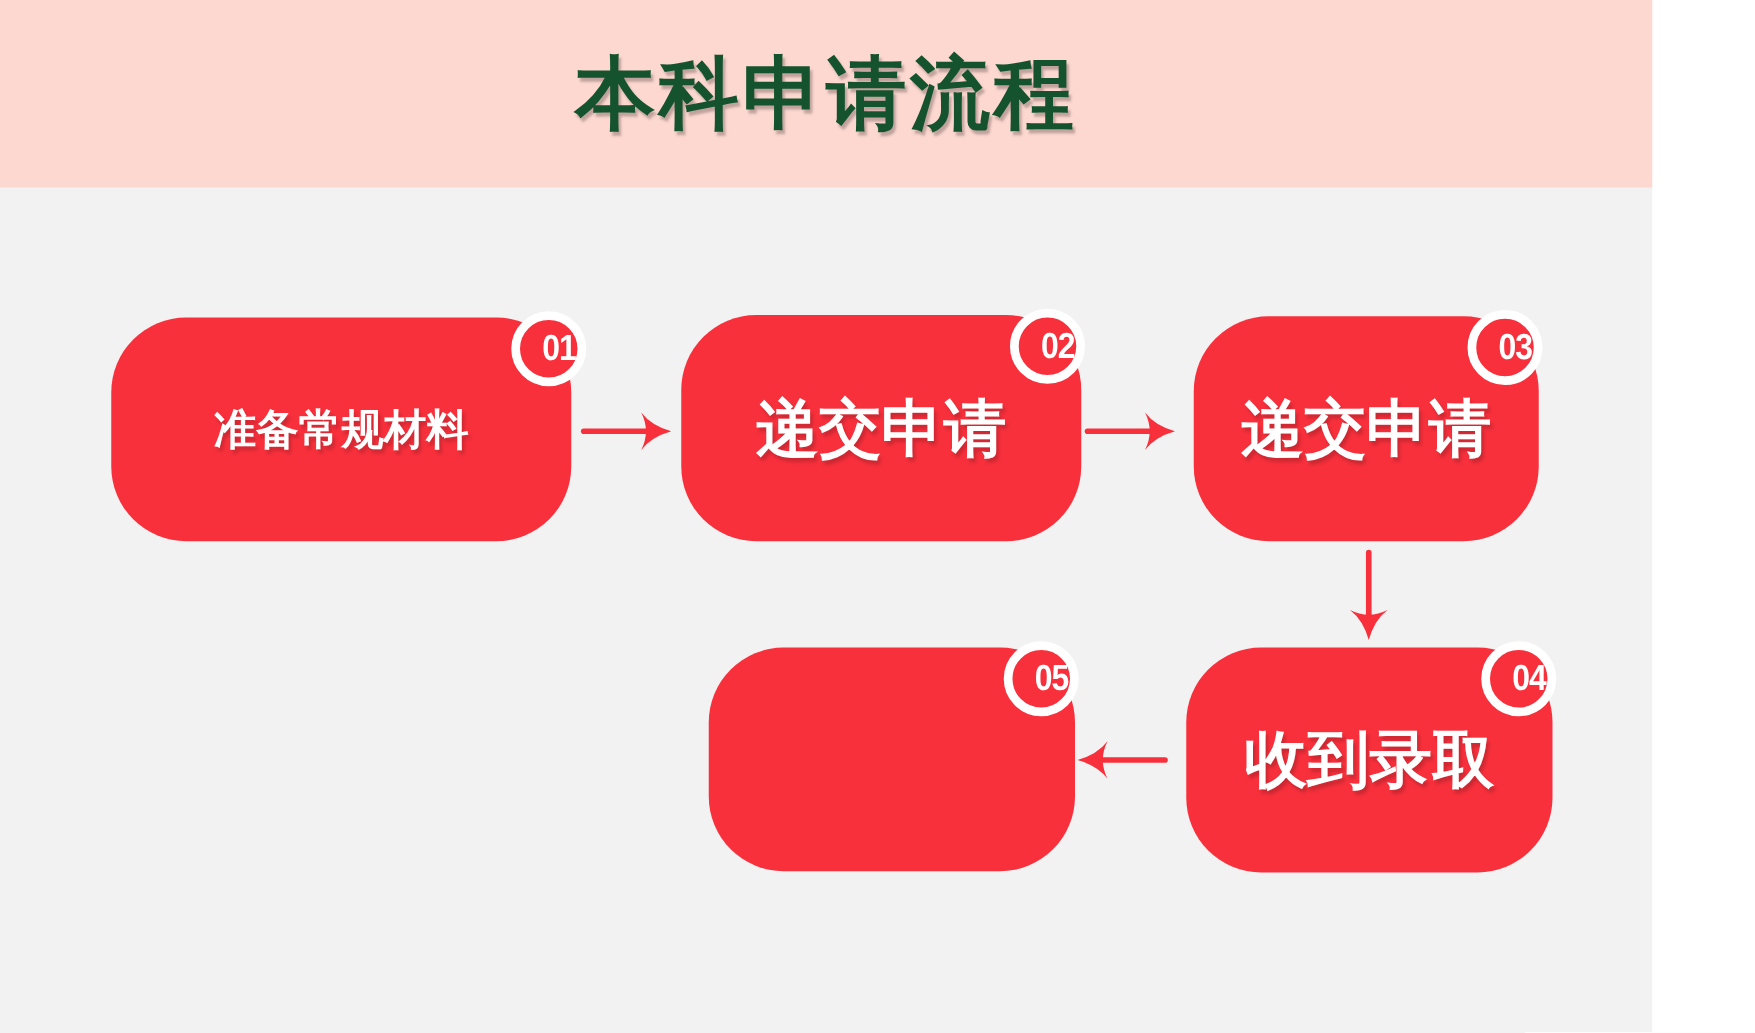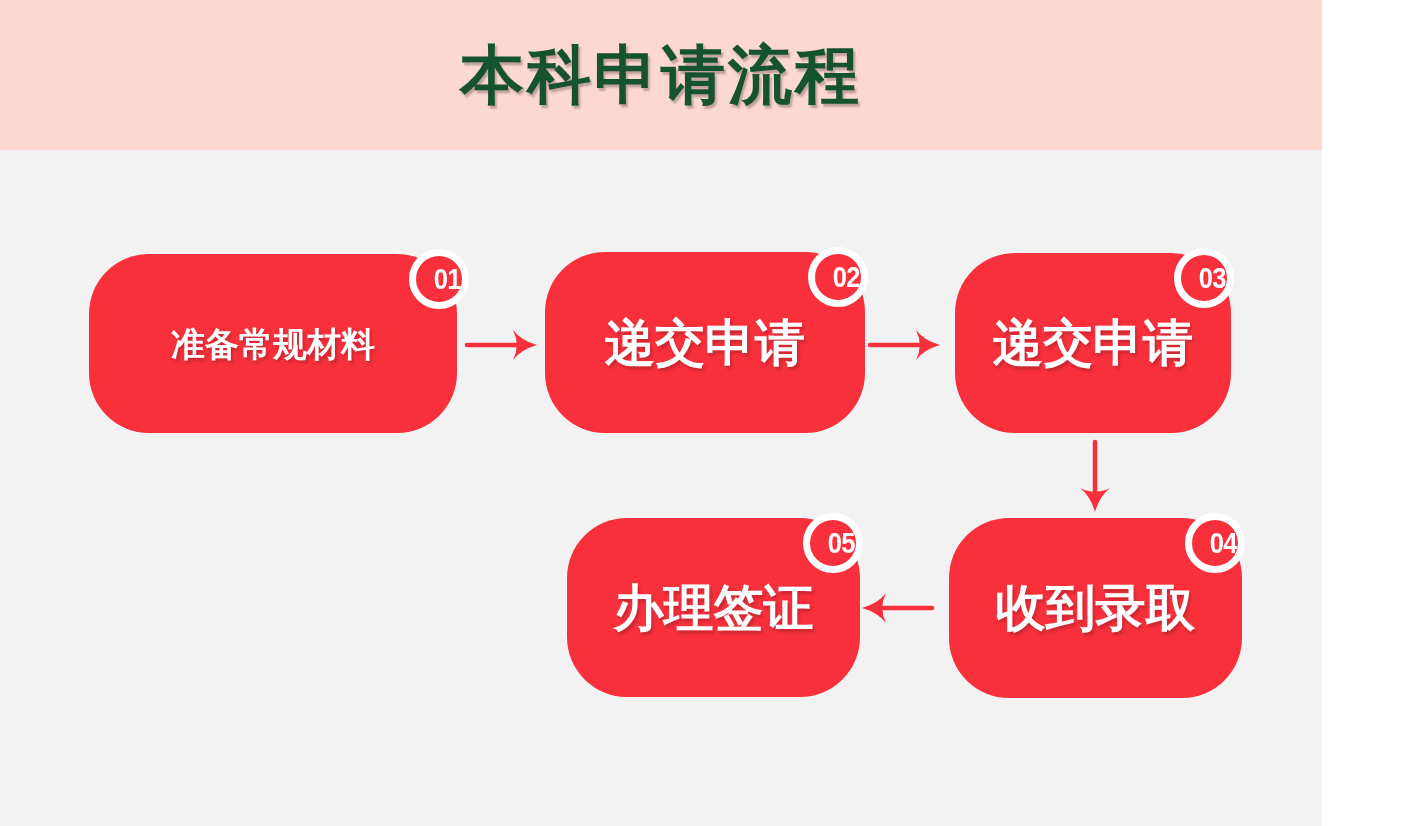--- a/index.html
+++ b/index.html
@@ -131,21 +131,20 @@
     </div>
 
     <div class="step-box s4">
       <span class="step-label">收到录取</span>
       <span class="badge">
         <span class="badge-num">04</span>
       </span>
     </div>
 
     <div class="step-box s5">
-      <span class="step-label">办理签证</span>
       <span class="badge">
         <span class="badge-num">05</span>
       </span>
     </div>
 
     <svg class="arrow a1" width="76" height="40" viewBox="0 0 76 40">
       <line x1="4" y1="20" x2="54" y2="20" stroke="#F8303C" stroke-width="4.5" stroke-linecap="round"></line>
       <path d="M 74 20 Q 58 15.5 50 5 Q 57.5 20 50 35 Q 58 24.5 74 20 Z" fill="#F8303C"></path>
     </svg>
 

